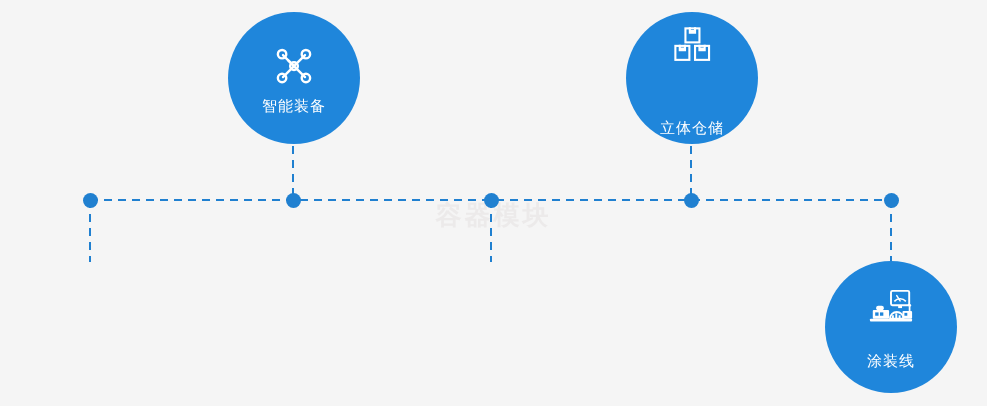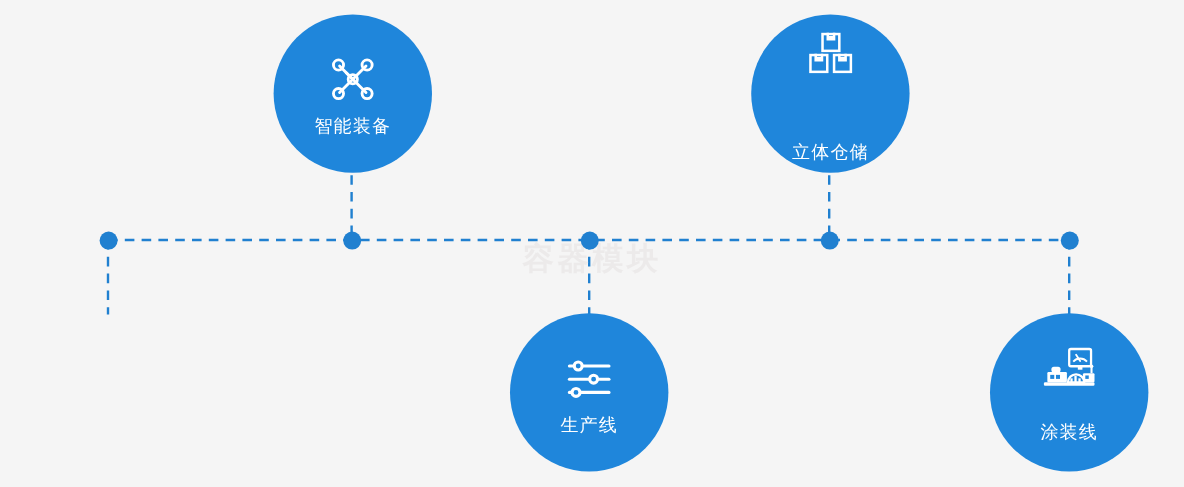--- a/index.html
+++ b/index.html
@@ -140,33 +140,20 @@
         <rect x="5" y="25" width="16" height="16"></rect>
         <path d="M10 25 v5 h2 v-2 h2 v2 h2 v-5"></path>
         <rect x="27.5" y="25" width="16" height="16"></rect>
         <path d="M32.5 25 v5 h2 v-2 h2 v2 h2 v-5"></path>
       </svg>
     </span>
     <span class="node-label">立体仓储</span>
   </div>
 
 
-  <div class="node-circle" style="left:491px; top:327px;">
-    <span class="node-icon">
-      <svg viewBox="0 0 48 48" width="44" height="44" fill="none" stroke="#ffffff" stroke-width="2.8" stroke-linecap="round" stroke-linejoin="round">
-        <line x1="6" y1="12" x2="42" y2="12"></line>
-        <circle cx="14" cy="12" r="3.6" fill="#1f86db"></circle>
-        <line x1="6" y1="24" x2="42" y2="24"></line>
-        <circle cx="28" cy="24" r="3.6" fill="#1f86db"></circle>
-        <line x1="6" y1="36" x2="42" y2="36"></line>
-        <circle cx="12" cy="36" r="3.6" fill="#1f86db"></circle>
-      </svg>
-    </span>
-    <span class="node-label">生产线</span>
-  </div>
 
   <div class="node-circle" style="left:891px; top:327px;gap:12px;">
     <span class="node-icon">
       <svg viewBox="0 0 48 48" width="46" height="46" fill="#ffffff" stroke="none">
 
         <rect x="24" y="4" width="19" height="15" rx="1.5" fill="none" stroke="#ffffff" stroke-width="2"></rect>
         <path d="M27.5 15 a8 8 0 0 1 12 0" fill="none" stroke="#ffffff" stroke-width="1.6"></path>
         <line x1="33.5" y1="14.5" x2="30" y2="9" stroke="#ffffff" stroke-width="1.6" stroke-linecap="round"></line>
         <rect x="31.5" y="19" width="4" height="3"></rect>
 

